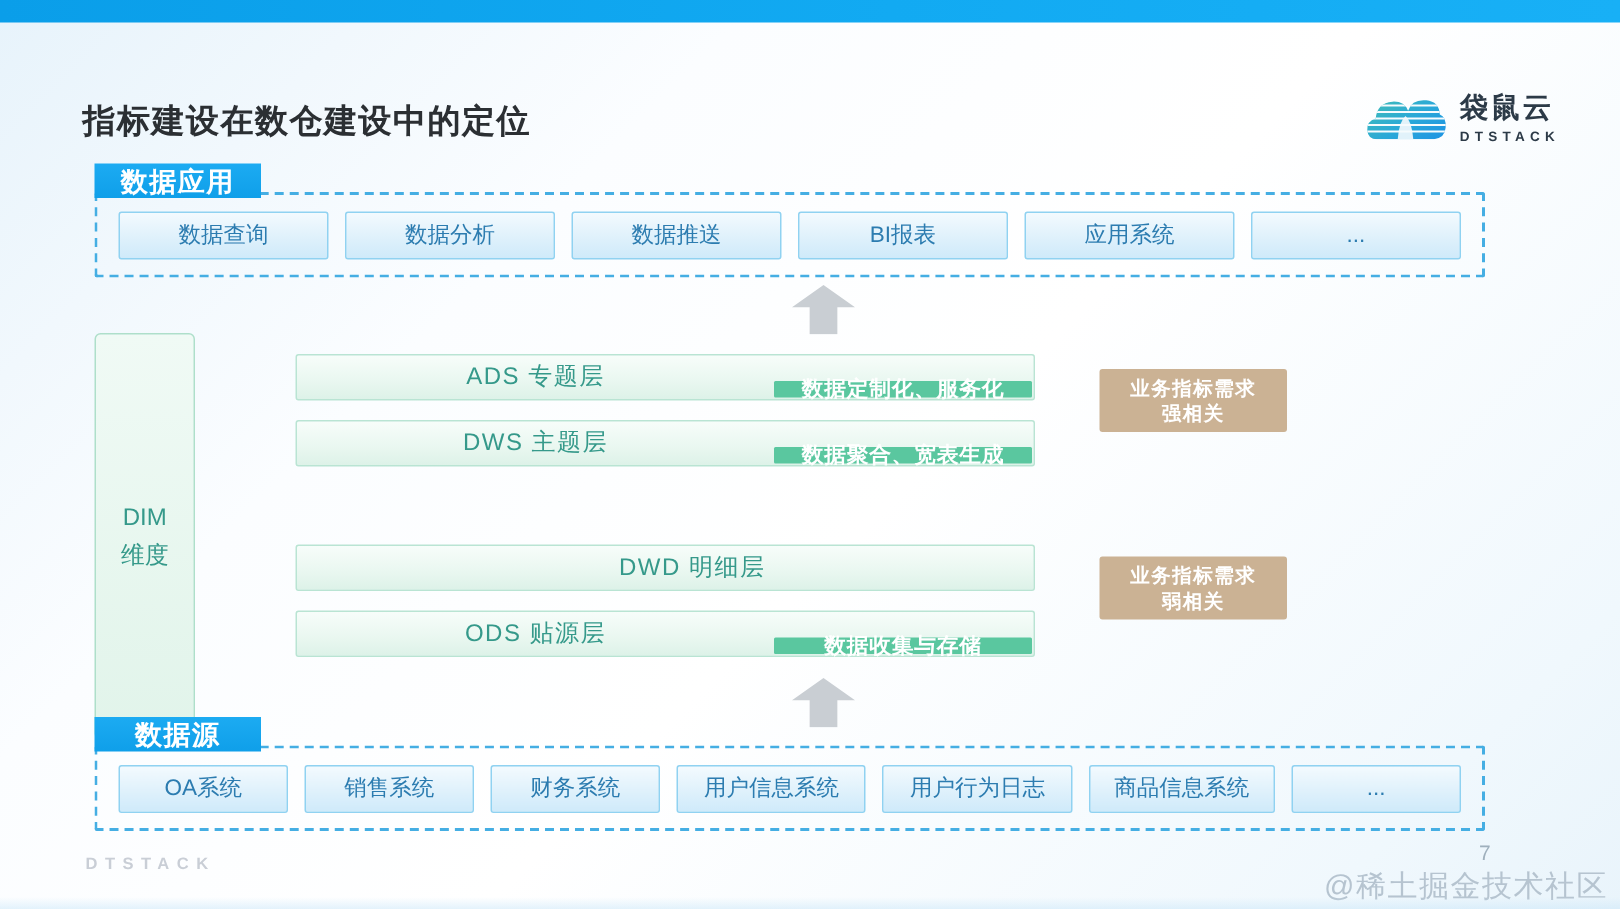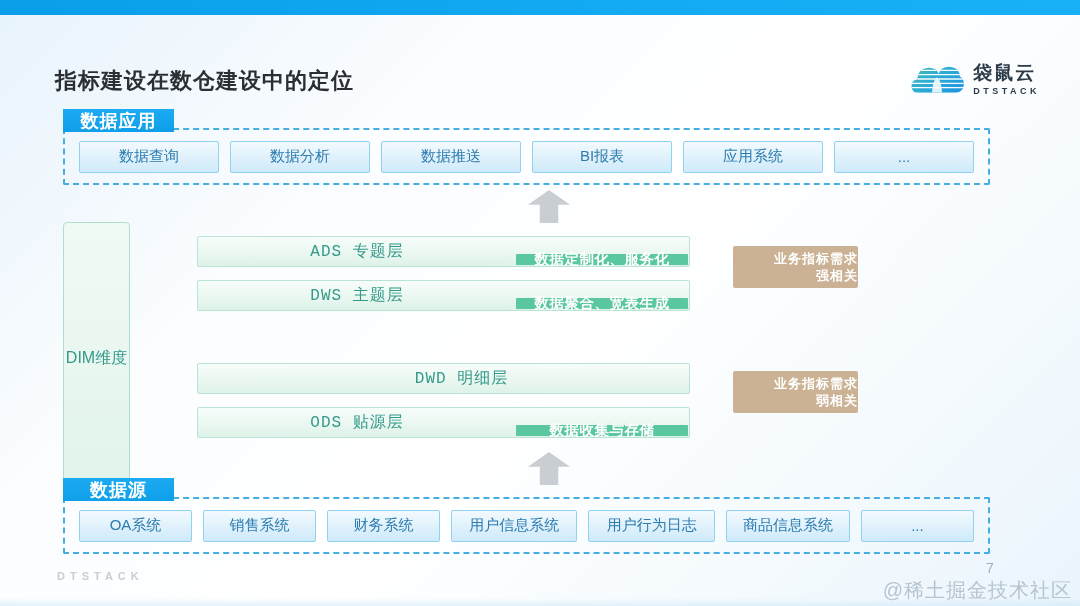--- a/index.html
+++ b/index.html
@@ -54,48 +54,48 @@
     position:absolute; width:42px; height:33px; background:#c9ced3;
     clip-path:polygon(50% 0%, 100% 45%, 72% 45%, 72% 100%, 28% 100%, 28% 45%, 0% 45%);
   }
 
   
   .dim-box {
     position:absolute; left:63px; top:222px; width:67px; height:271px;
     background:linear-gradient(180deg,#f0faf5,#e1f4ea);
     border:1px solid #aedfca; border-radius:4px;
     color:#35998a; font-size:16px; line-height:25px;
-    display:flex; flex-direction:row; align-items:center; justify-content:center;
+    display:flex; flex-direction:column; align-items:center; justify-content:center;
   }
 
   
   .layer-row {
     position:absolute; left:197px; width:493px; height:31px;
     background:linear-gradient(180deg,#f7fdfa 0%,#e9f7f0 60%,#ddf2e8 100%);
     border:1px solid #b9e4d3; border-radius:2px;
-    display:flex; align-items:stretch;font-family:Liberation Mono, monospace;
+    display:flex; align-items:stretch;
   }
   .layer-name {
     flex:1; display:flex; align-items:center; justify-content:center;
     color:#35998a; font-size:16px; letter-spacing:1px;
   }
   .layer-tag {
     width:172px; margin:17px 1px 1px 0;
     background:#5ac79f; border-radius:1px;
     color:#fff; font-size:14.5px; font-weight:bold;
     display:flex; align-items:center; justify-content:center;
     letter-spacing:0.5px;
   }
 
   
   .req-box {
     position:absolute; left:733px; width:125px; height:42px;
     background:#cbb294; border-radius:2px;
     color:#fff; font-size:13px; font-weight:bold; line-height:17px;
-    display:flex; flex-direction:column; align-items:flex-end; justify-content:center;
+    display:flex; flex-direction:column; align-items:center; justify-content:center;
     letter-spacing:1px;
   }
 
   
   .footer-brand {
     position:absolute; left:57px; top:570px;
     font-size:11px; font-weight:bold; color:#c9ced6; letter-spacing:5px;
   }
   .page-number {
     position:absolute; left:986px; top:560px;

